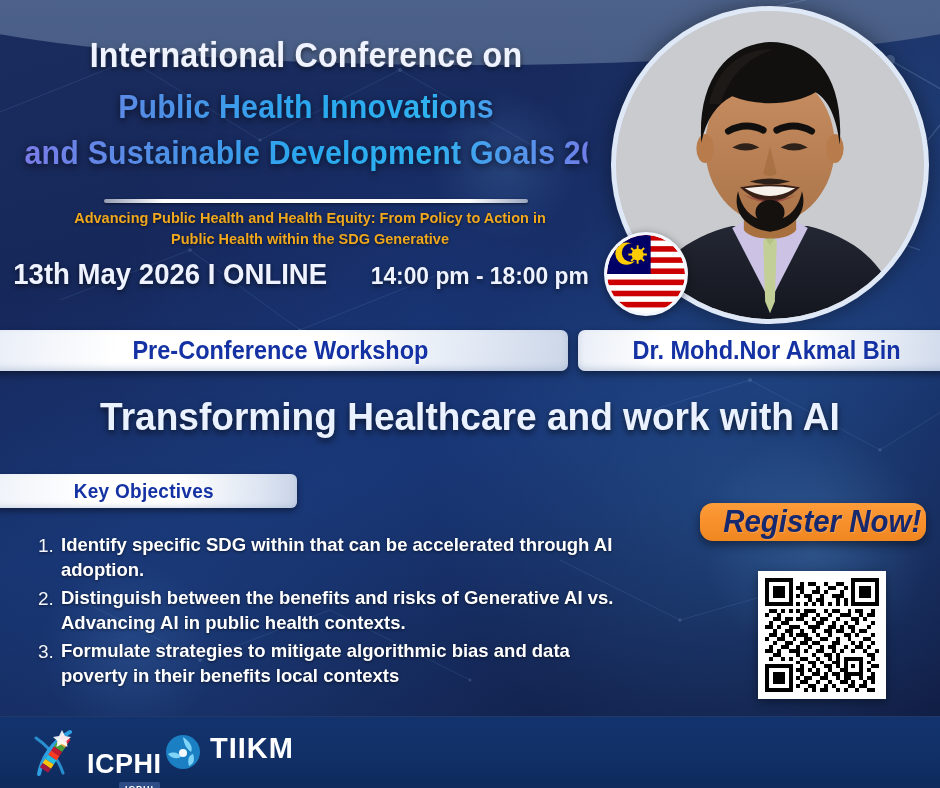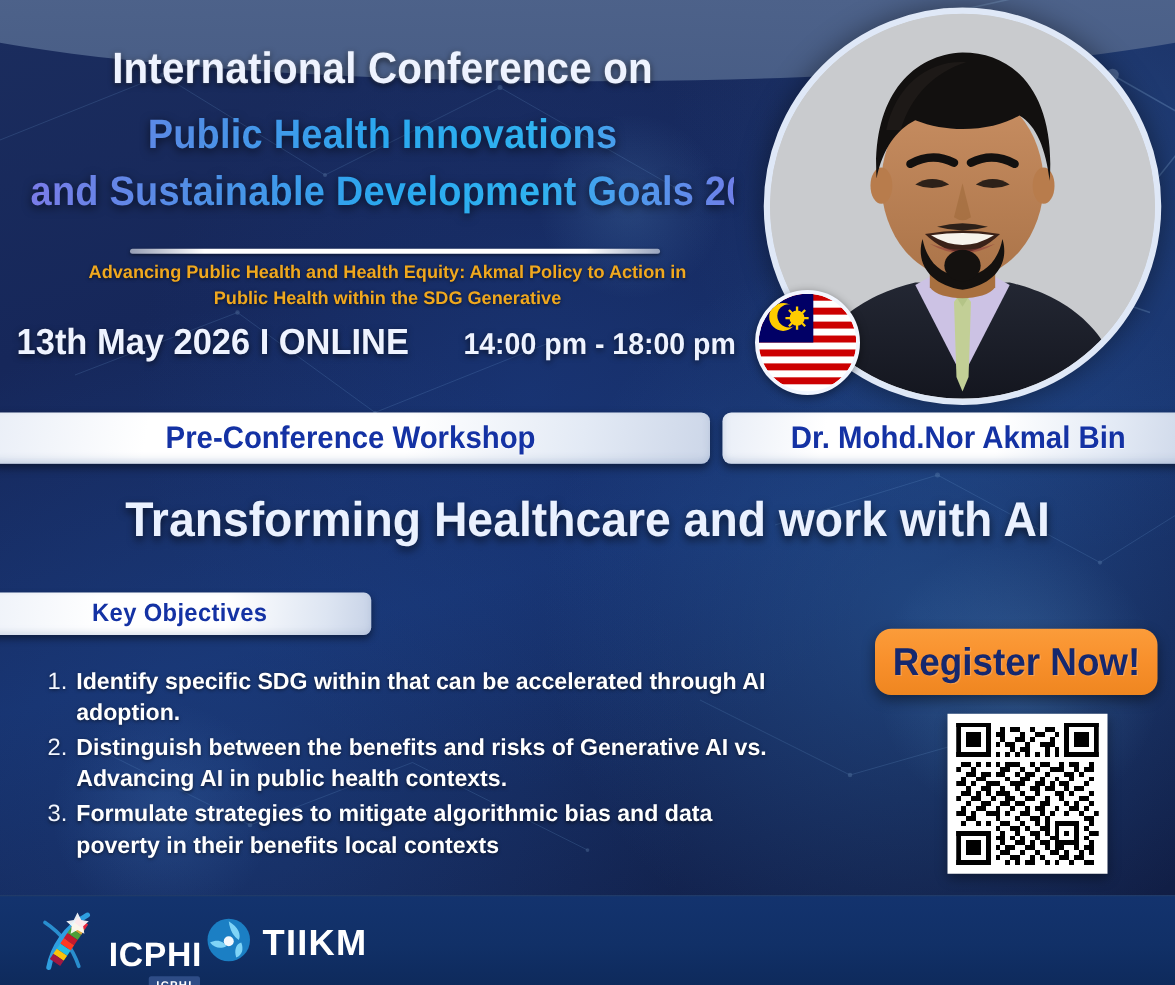--- a/index.html
+++ b/index.html
@@ -162,26 +162,27 @@
     text-shadow:0 1px 3px rgba(0,0,0,.55);
   }
   .objTxt {
     font-size:18.5px; font-weight:bold; line-height:1.33;
     color:#ffffff;
     text-shadow:0 1px 3px rgba(0,0,0,.55);
   }
 
   
   .registerBtn {
-    position:absolute; left:700px; top:503px; width:226px; height:53px;
+    position:absolute; left:700px; top:503px; width:226px; height:38px;
     background:linear-gradient(180deg,#fb9c3a 0%, #f8902c 48%, #ef8620 100%);
     border-radius:13px;
     box-shadow:0 4px 10px rgba(0,0,0,.45);
-    display:flex; align-items:center; justify-content:center;
+    display:flex; align-items:center; justify-content:flex-end;
     cursor:pointer;
+    font-style:italic;
   }
   .registerBtn span {
     font-family:"Liberation Sans Narrow","Liberation Sans", sans-serif;
     font-weight:bold; font-size:31px; color:#16286e;
     transform:scaleX(.95); white-space:nowrap;
     text-shadow:1px 1px 0 rgba(255,255,255,.18);
   }
 
   .qrBox {
     position:absolute; left:758px; top:571px; width:128px; height:128px;
@@ -203,21 +204,21 @@
     font-family:"Liberation Sans", sans-serif;
     font-weight:bold; font-size:27px; color:#ffffff; letter-spacing:.5px; line-height:1;
   }
   .sdgsBadge {
     margin-top:2px; margin-left:32px;
     display:inline-block; background:#2e4c86; color:#fff;
     font-size:9px; font-weight:bold; letter-spacing:1px;
     padding:2px 6px 1px; border-radius:2px;
   }
 
-  .logoTiikm { position:absolute; left:165px; top:17px; display:flex; align-items:flex-end; gap:9px; }
+  .logoTiikm { position:absolute; left:165px; top:17px; display:flex; align-items:flex-start; gap:9px; }
   .tiikmWord {
     font-family:"Liberation Sans", sans-serif;
     font-weight:bold; font-size:29px; color:#ffffff; letter-spacing:1px; line-height:1;
   }
 </style>
 </head>
 <body>
 
 <div id="poster">
 
@@ -271,21 +272,21 @@
 
   <div class="titleWrap">
     <div class="tline t1">International Conference on</div>
     <div class="tline t2">Public Health Innovations</div>
     <div class="tline t3">and Sustainable Development Goals 2026</div>
   </div>
 
   <div class="divider"></div>
 
   <div class="subtitle">
-    <div>Advancing Public Health and Health Equity: Akmal Policy to Action in</div>
+    <div>Advancing Public Health and Health Equity: From Policy to Action in</div>
     <div>Public Health within the SDG Generative</div>
   </div>
 
   <div class="dateRow">
     <div class="dateTxt">13th  May 2026 I ONLINE</div>
     <div class="timeTxt">14:00 pm - 18:00 pm</div>
   </div>
 
   <div class="photoRing">
     <svg viewBox="0 0 318 318">

